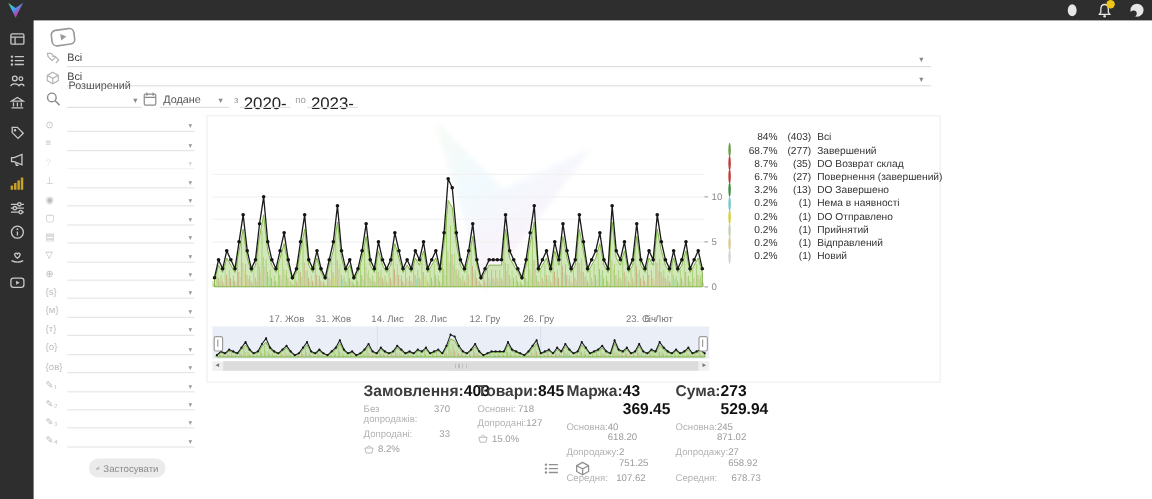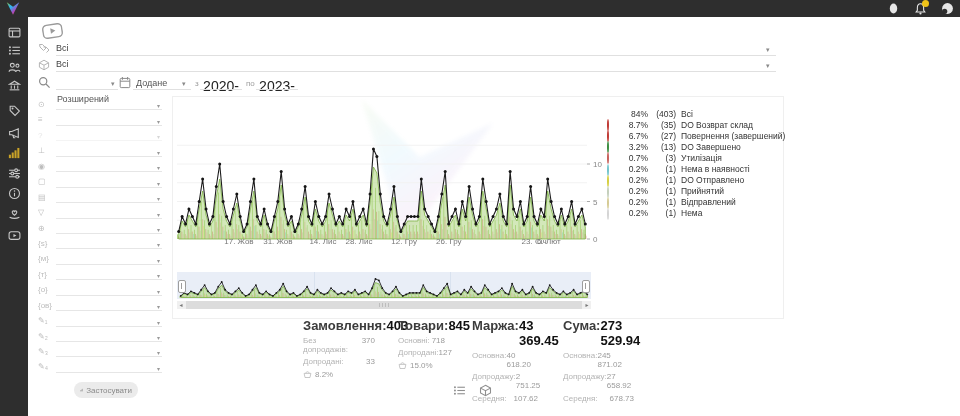--- a/index.html
+++ b/index.html
@@ -29,21 +29,21 @@
   .fp-ico{position:absolute;left:2px;top:3px;width:16px;font-size:8px;color:#bdbdbd;}
   .fp-line{position:absolute;left:20px;right:2px;bottom:2px;border-bottom:1px solid #e6e6e6;}
   .fp-caret{position:absolute;right:4px;bottom:3px;font-size:6px;color:#9a9a9a;}
   #apply-btn{position:absolute;left:74px;top:382px;width:64px;height:16px;border:none;border-radius:8px;
              background:#ebebeb;color:#8a8a8a;font-size:8px;font-family:inherit;cursor:pointer;
              display:flex;align-items:center;justify-content:center;gap:3px;}
   
   #chart-card{position:absolute;left:172px;top:96px;width:610px;height:221px;border:1px solid #efefef;background:#fff;}
   #watermark{position:absolute;left:128px;top:0px;opacity:.06;filter:blur(2px);transform:rotate(10deg);pointer-events:none;}
   #main-chart{position:absolute;left:4px;top:4px;}
-  #x-axis{position:absolute;left:4px;top:140px;width:410px;height:10px;}
+  #x-axis{position:absolute;left:4px;top:164px;width:410px;height:10px;}
   .x-lbl{position:absolute;transform:translateX(-50%);font-size:8px;color:#777;white-space:nowrap;}
   #mini-band{position:absolute;left:4px;top:175px;width:414px;height:27px;background:#e9eef7;}
   .mini-grid{position:absolute;top:0;width:1px;height:27px;background:#d9e2ef;}
   .brush{position:absolute;top:8px;width:6px;height:11px;background:#fff;border:1px solid #9d9d9d;border-radius:2px;cursor:ew-resize;}
   .brush i{position:absolute;left:2px;top:2px;width:1px;height:6px;background:#9d9d9d;}
   #scrollbar{position:absolute;left:4px;top:204px;width:414px;height:8px;background:#f0f0f0;}
   .sb-arrow{position:absolute;top:0;width:8px;height:8px;font-size:6px;line-height:8px;text-align:center;color:#777;cursor:pointer;}
   #sb-thumb{position:absolute;left:9px;right:9px;top:0;height:8px;background:#dcdcdc;cursor:grab;}
   #sb-grip{position:absolute;left:50%;top:2px;width:10px;height:4px;transform:translateX(-50%);
            background:repeating-linear-gradient(90deg,#bdbdbd 0 1px,transparent 1px 3px);}
@@ -237,21 +237,21 @@
   <div class="frow-text" style="top:59px">Всі</div>
   <div class="u-line" style="left:56px;top:60px;width:720px;height:11px"></div>
   <div class="caret" style="left:766px;top:62px">▾</div>
 
   <div class="frow-ico" style="top:76px">
     <svg width="13" height="13" viewBox="0 0 13 13">
         <circle cx="5.2" cy="5.2" r="3.6" fill="none" stroke="#8a8a8a" stroke-width="1.2"></circle>
         <line x1="8" y1="8" x2="11.6" y2="11.6" stroke="#8a8a8a" stroke-width="1.2"></line>
       </svg>
     </div>
-  <div class="frow-text" style="left:57px;top:94px;color:#555">Розширений</div>
+  <div class="frow-text" style="left:57px;top:66px;color:#555">Розширений</div>
   <div class="caret" style="left:111px;top:80px">▾</div>
   <div class="u-line" style="left:56px;top:79px;width:62px;height:10px"></div>
 
   <div class="frow-ico" style="left:119px;top:76px">
     <svg width="12" height="13" viewBox="0 0 12 13">
         <g fill="none" stroke="#8a8a8a">
           <rect x="1.2" y="2.4" width="9.6" height="9.2" rx="1"></rect>
           <line x1="3.4" y1="1" x2="3.4" y2="3.8"></line>
           <line x1="8.6" y1="1" x2="8.6" y2="3.8"></line>
           <line x1="1.2" y1="5.2" x2="10.8" y2="5.2"></line>
@@ -1391,44 +1391,44 @@
       <div class="sb-arrow" style="right:0">▸</div>
     </div>
     <div id="legend">
         <div class="lg-row">
           <span class="lg-sw"><span class="lg-line" style="background: rgb(68, 68, 68);"></span></span>
           <span class="lg-pct">84%</span>
           <span class="lg-cnt">(403)</span>
           <span class="lg-lbl">Всі</span>
         </div>
         <div class="lg-row">
+          <span class="lg-sw"><span class="lg-dot" style="background: rgb(119, 182, 78);"></span></span>
+          <span class="lg-pct">68.7%</span>
+          <span class="lg-cnt">(277)</span>
+          <span class="lg-lbl">Завершений</span>
+        </div>
+        <div class="lg-row">
           <span class="lg-sw"><span class="lg-dot" style="background: rgb(224, 68, 62);"></span></span>
           <span class="lg-pct">8.7%</span>
           <span class="lg-cnt">(35)</span>
           <span class="lg-lbl">DO Возврат склад</span>
         </div>
         <div class="lg-row">
           <span class="lg-sw"><span class="lg-dot" style="background: rgb(224, 68, 62);"></span></span>
           <span class="lg-pct">6.7%</span>
           <span class="lg-cnt">(27)</span>
           <span class="lg-lbl">Повернення (завершений)</span>
         </div>
         <div class="lg-row">
           <span class="lg-sw"><span class="lg-dot" style="background: rgb(70, 165, 75);"></span></span>
           <span class="lg-pct">3.2%</span>
           <span class="lg-cnt">(13)</span>
           <span class="lg-lbl">DO Завершено</span>
         </div>
         <div class="lg-row">
-          <span class="lg-sw"><span class="lg-dot" style="background: rgb(232, 112, 106);"></span></span>
-          <span class="lg-pct">0.7%</span>
-          <span class="lg-cnt">(3)</span>
-          <span class="lg-lbl">Утилізація</span>
-        </div>
-        <div class="lg-row">
           <span class="lg-sw"><span class="lg-dot" style="background: rgb(134, 229, 238);"></span></span>
           <span class="lg-pct">0.2%</span>
           <span class="lg-cnt">(1)</span>
           <span class="lg-lbl">Нема в наявності</span>
         </div>
         <div class="lg-row">
           <span class="lg-sw"><span class="lg-dot" style="background: rgb(248, 240, 76);"></span></span>
           <span class="lg-pct">0.2%</span>
           <span class="lg-cnt">(1)</span>
           <span class="lg-lbl">DO Отправлено</span>
@@ -1442,21 +1442,21 @@
         <div class="lg-row">
           <span class="lg-sw"><span class="lg-dot" style="background: rgb(248, 236, 174);"></span></span>
           <span class="lg-pct">0.2%</span>
           <span class="lg-cnt">(1)</span>
           <span class="lg-lbl">Відправлений</span>
         </div>
         <div class="lg-row">
           <span class="lg-sw"><span class="lg-dot" style="background: rgb(247, 247, 247);"></span></span>
           <span class="lg-pct">0.2%</span>
           <span class="lg-cnt">(1)</span>
-          <span class="lg-lbl">Нема</span>
+          <span class="lg-lbl">Новий</span>
         </div>
       </div>
   </div>
 
   <div id="stats">
       <div class="st-col" style="left: 303px; width: 72px;">
         <div class="st-head">
           <span class="t">Замовлення:</span>
           <span class="v">403</span>
         </div>

